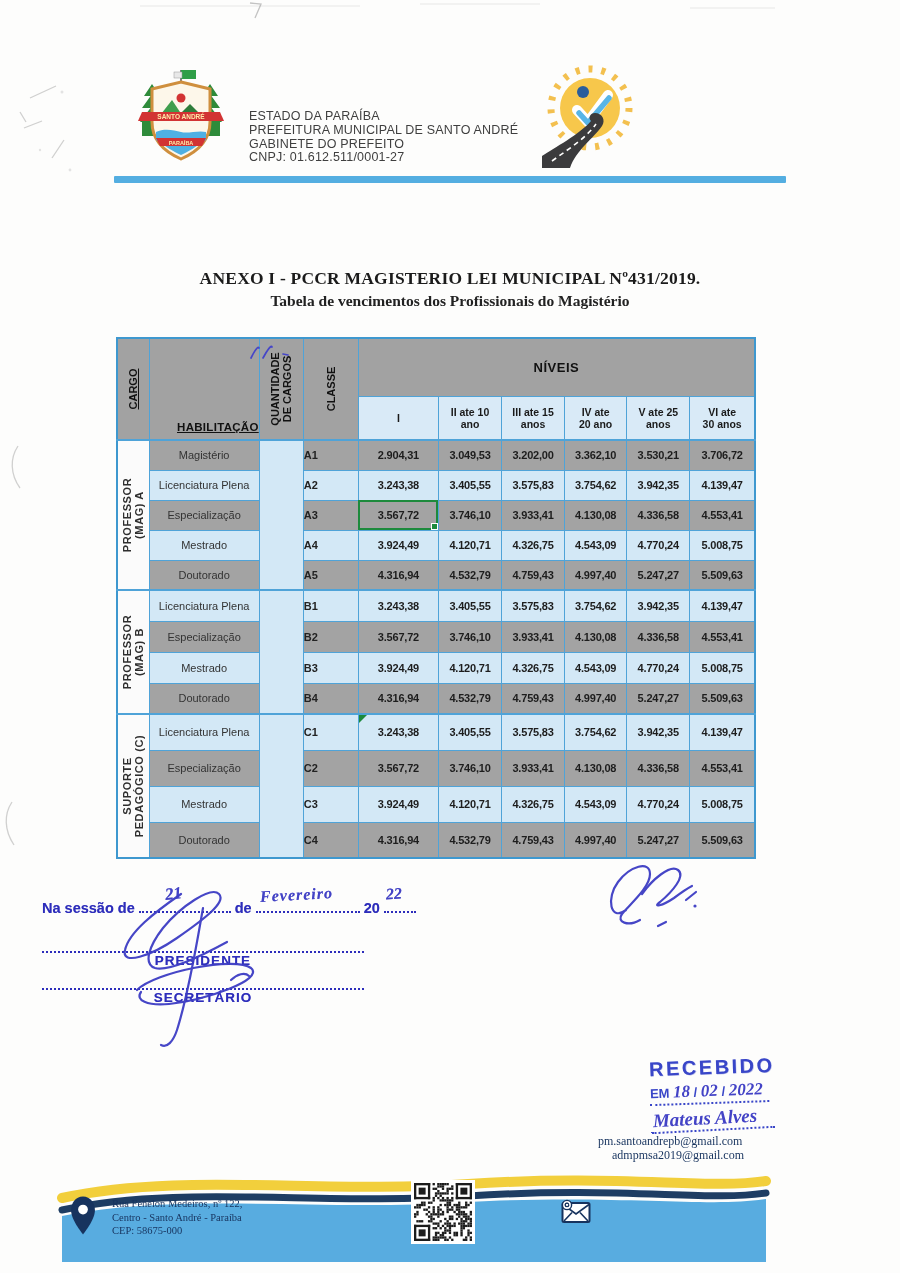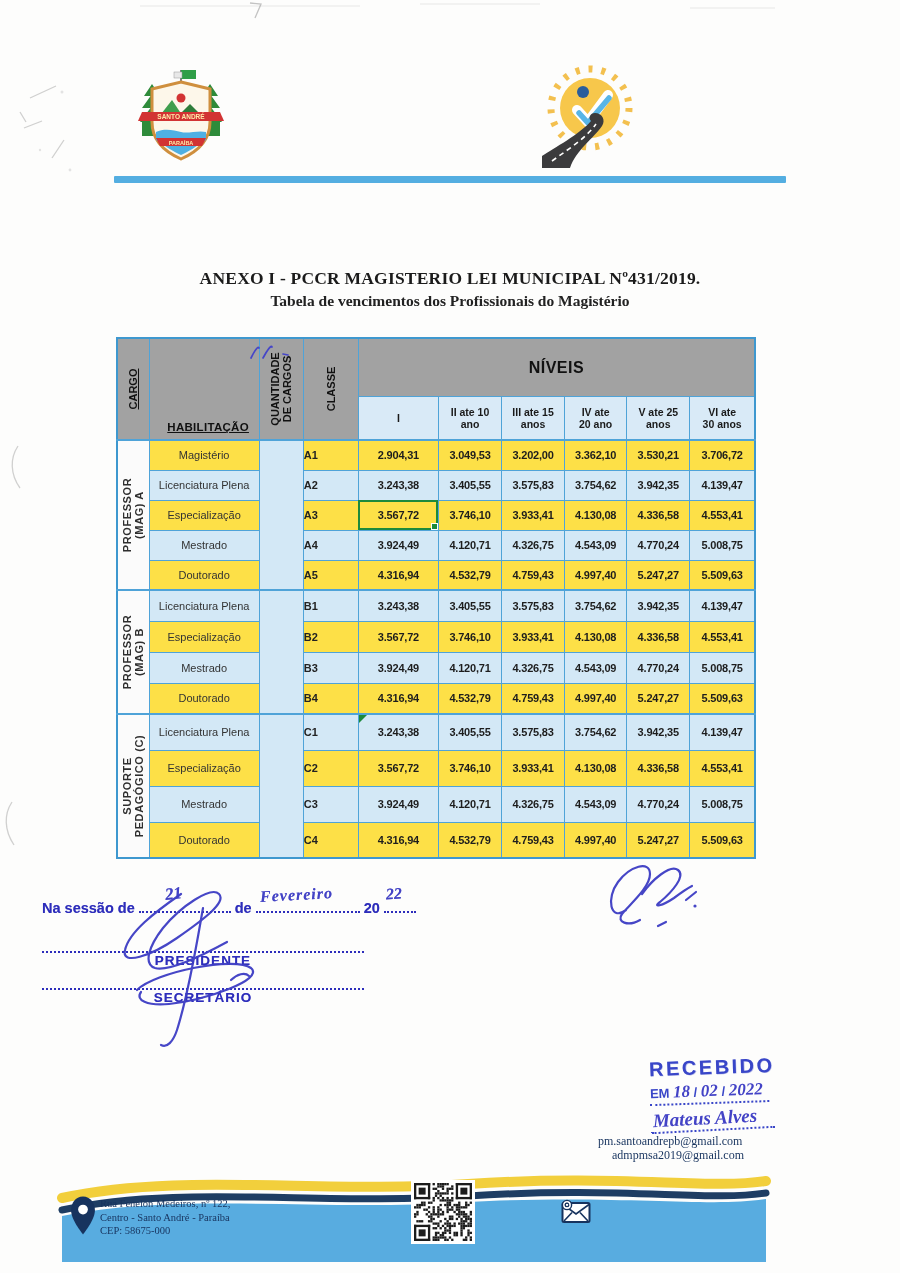--- a/index.html
+++ b/index.html
@@ -25,28 +25,28 @@
   .t1{left:0;right:0;top:268px;text-align:center;font-family:"Liberation Serif",serif;
       font-weight:bold;font-size:17.5px;color:#1b1b1b;letter-spacing:.2px;}
   .t2{left:0;right:0;top:292px;text-align:center;font-family:"Liberation Serif",serif;
       font-weight:bold;font-size:15.5px;color:#222;}
 
   
   #twrap{left:116px;top:337px;}
   table.sal{border-collapse:collapse;table-layout:fixed;width:640px;border:2.5px solid #3e98cf;}
   table.sal td,table.sal th{border:1.5px solid var(--tb);padding:0;overflow:hidden;}
   th.g{background:var(--hg);color:#111;font-size:11px;position:relative;}
-  th.hab-h{vertical-align:bottom;text-align:center;}
+  th.hab-h{vertical-align:bottom;text-align:right;}
   th.hab-h span{display:inline-block;margin:0 0 6px 8px;font-size:11.5px;text-decoration:underline;letter-spacing:.3px;}
-  th.niveis-h{font-size:16px;letter-spacing:.5px;}
+  th.niveis-h{font-size:13px;letter-spacing:.5px;}
   .vwrap{position:absolute;left:50%;top:50%;transform:translate(-50%,-50%) rotate(-90deg);
          white-space:nowrap;text-align:center;font-weight:bold;}
   .und{text-decoration:underline;}
   tr.lvlrow th{background:var(--lh);font-size:10.5px;font-weight:bold;color:#1a1a1a;line-height:12px;}
-  tr.w td{background:#fde047;} tr.b td{background:var(--rowb);}
+  tr.w td{background:#a3a3a3;} tr.b td{background:var(--rowb);}
   td.qty{background:var(--rowb) !important;}
   td.cargo{background:#fbfbfb !important;position:relative;}
   td.cargo .vwrap{font-size:11px;line-height:12px;letter-spacing:.6px;color:#2e2e2e;}
   td.hab{font-size:11px;color:#333;text-align:center;}
   td.classe{font-weight:bold;font-size:11px;text-align:left;color:#222;}
   td.val{font-weight:bold;font-size:11px;text-align:center;color:#1d1d1d;letter-spacing:-.2px;position:relative;}
   tr.gtop td{border-top:2.5px solid var(--tb);}
   td.xsel{outline:2px solid var(--selg);outline-offset:-2px;}
   td.xsel::after{content:'';position:absolute;right:0;bottom:0;width:5px;height:5px;
                  background:var(--selg);border:1px solid #fff;}
@@ -70,21 +70,21 @@
   
   .rec{left:650px;top:1056px;transform:rotate(-2deg);color:#3946c8;}
   .rec-t{font-size:20px;font-weight:bold;letter-spacing:2.5px;text-shadow:.5px .5px 0 rgba(57,70,200,.35);}
   .rec-l2{margin-top:2px;font-size:13px;font-weight:bold;border-bottom:2.5px dotted #3946c8;
           display:inline-block;padding:0 6px 1px 0;white-space:nowrap;}
   .rec-l2 .hand{font-size:17px;font-weight:bold;}
   .rec-sig{margin-top:3px;font-size:19px;border-bottom:2.5px dotted #3946c8;display:inline-block;
            padding:0 18px 0 2px;transform:rotate(-1deg);}
 
   
-  .addr{left:100px;top:1197px;font-family:"Liberation Serif",serif;font-size:10.5px;color:#17335e;line-height:13.5px;}
+  .addr{left:112px;top:1197px;font-family:"Liberation Serif",serif;font-size:10.5px;color:#17335e;line-height:13.5px;}
   .mails{left:598px;top:1134px;width:158px;font-family:"Liberation Serif",serif;font-size:12px;
          color:#17335e;line-height:14px;}
   .mails div:last-child{padding-left:14px;}
   svg{display:block;}
 </style>
 </head>
 <body>
 
 <div class="page">
 
@@ -117,20 +117,26 @@
     <circle cx="51" cy="32" r="4.5" fill="#d23333"></circle>
     <path d="M28,52 L42,34 L54,52 Z" fill="#3f9e4d"></path>
     <path d="M46,52 L60,38 L74,52 Z" fill="#2e7d3a"></path>
     <path d="M26,66 C34,62 44,64 51,66 C58,68 68,64 76,66 L76,74 C67,80 58,86 51,89 C44,86 35,80 26,74 Z" fill="#4fb0e3"></path>
     <path d="M12,46 L90,46 L94,55 L8,55 Z" fill="#d23333"></path>
     <text x="51" y="53" text-anchor="middle" font-size="6.5" font-weight="bold" fill="#ffe9a8" font-family="Liberation Sans, sans-serif">SANTO ANDRÉ</text>
     <path d="M26,72 L76,72 L72,80 L30,80 Z" fill="#d23333"></path>
     <text x="51" y="78.5" text-anchor="middle" font-size="5.5" font-weight="bold" fill="#ffe9a8" font-family="Liberation Sans, sans-serif">PARAÍBA</text>
   </svg>
 
+  <div class="abs org">
+    <div>ESTADO DA PARAÍBA</div>
+    <div>PREFEITURA MUNICIPAL DE SANTO ANDRÉ</div>
+    <div>GABINETE DO PREFEITO</div>
+    <div>CNPJ: 01.612.511/0001-27</div>
+  </div>
 
   <svg class="abs" style="left:540px;top:64px;" width="100" height="108" viewBox="0 0 100 108">
     <circle cx="50" cy="44" r="39" fill="none" stroke="#f2b93c" stroke-width="7" stroke-dasharray="4 9" opacity=".9"></circle>
     <circle cx="50" cy="44" r="30" fill="#f7c74b"></circle>
     <path d="M37,46 L48,58 L68,31" stroke="#fff" stroke-width="10" fill="none" stroke-linecap="round" stroke-linejoin="round"></path>
     <path d="M39,49 L48,59 L69,34" stroke="#58b5e6" stroke-width="5.5" fill="none" stroke-linecap="round" stroke-linejoin="round"></path>
     <circle cx="43" cy="28" r="6" fill="#2a5d9b"></circle>
     <path d="M2,104 L30,104 C36,86 54,74 62,62 C66,56 62,49 55,49 C50,49 48,54 51,57 C40,70 14,84 2,92 Z" fill="#3b3b3d"></path>
     <path d="M12,97 C30,84 46,74 56,60" stroke="#fff" stroke-width="1.6" stroke-dasharray="5 4" fill="none"></path>
   </svg>

